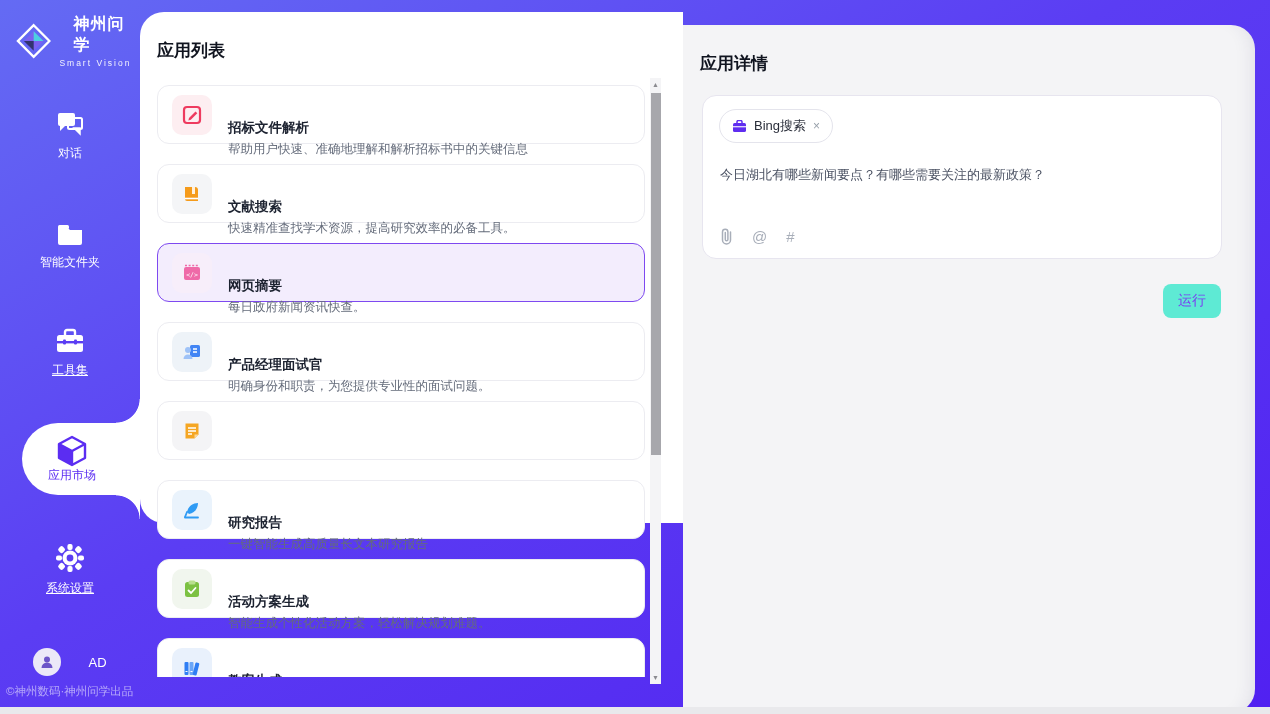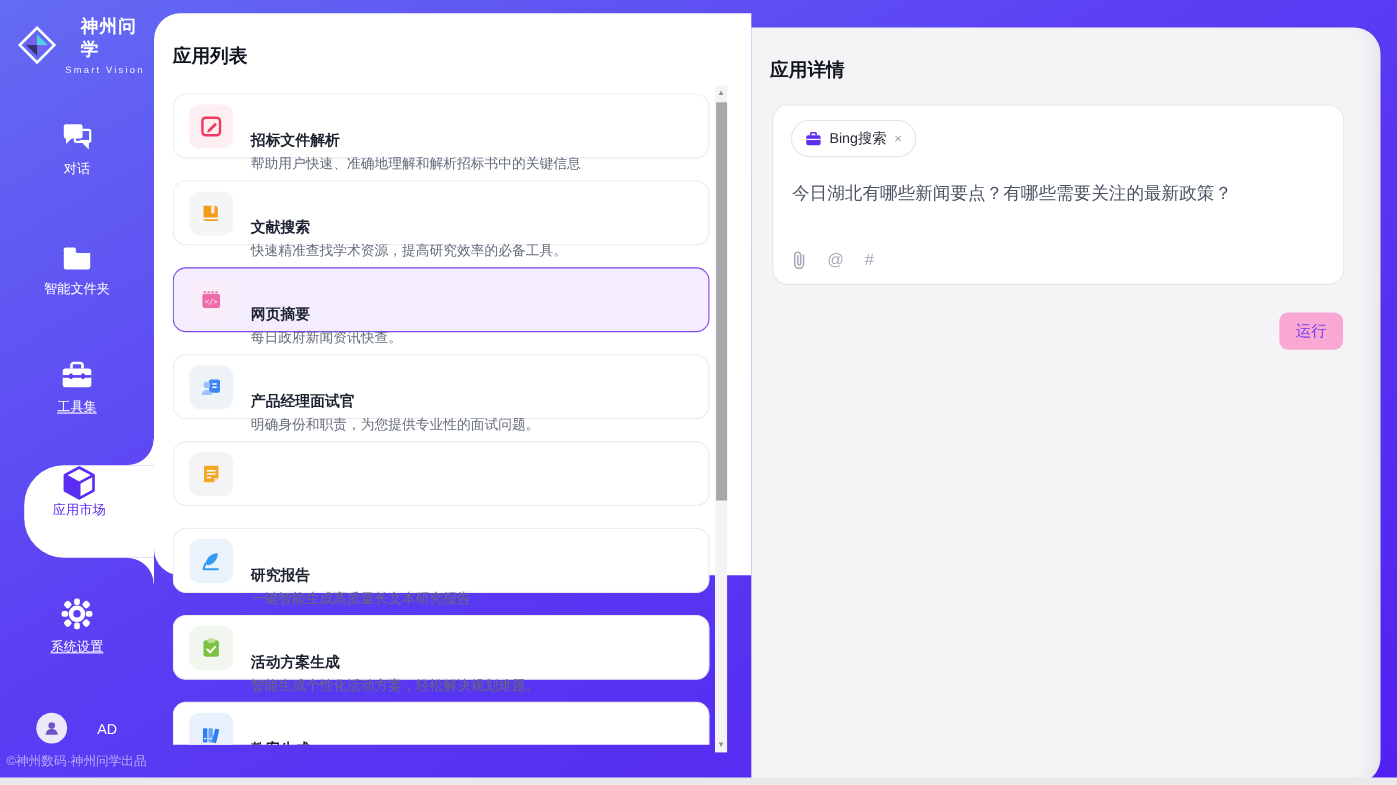--- a/index.html
+++ b/index.html
@@ -9,23 +9,23 @@
 
   
   .sidebar { position:absolute; left:0; top:0; width:140px; height:707px; color:#fff; }
   .logo { position:absolute; left:16px; top:14px; display:flex; align-items:center; gap:8px; }
   .logo-name { font-size:16px; font-weight:bold; letter-spacing:1px;margin-left:14px; }
   .logo-sub { font-size:8.5px; letter-spacing:2px; opacity:.92; margin-top:2px; }
   .nav-item { position:absolute; left:0; width:140px; text-align:center; cursor:pointer; }
   .nav-item .nav-icon { display:block; margin:0 auto 7px; }
   .nav-label { font-size:12px; color:#fff; }
   .nav-label.u { text-decoration:underline; }
-  .nav-bubble { position:absolute; left:22px; top:423px; width:118px; height:84px; background:#fff;
+  .nav-bubble { position:absolute; left:22px; top:423px; width:118px; height:72px; background:#fff;
                 border-radius:36px 0 0 36px; display:flex; flex-direction:column; align-items:center;
-                justify-content:flex-start; padding-right:18px; cursor:pointer; }
+                justify-content:center; padding-right:18px; cursor:pointer; }
   .nav-bubble::before { content:''; position:absolute; right:0; top:-24px; width:24px; height:24px;
                 background:radial-gradient(circle 24px at 0 0, rgba(0,0,0,0) 23.2px, #fff 24px); }
   .nav-bubble::after { content:''; position:absolute; right:0; bottom:-24px; width:24px; height:24px;
                 background:radial-gradient(circle 24px at 0 100%, rgba(0,0,0,0) 23.2px, #fff 24px); }
   .nav-bubble .nav-label { color:#5b2df2; }
   .user-row { position:absolute; left:0; top:648px; width:140px; display:flex; align-items:center; justify-content:center; gap:27px; }
   .avatar { width:28px; height:28px; border-radius:50%; background:#ece8f8; display:flex; align-items:center; justify-content:center; }
   .user-name { font-size:13px; color:#fff; }
   .side-footer { position:absolute; left:6px; top:684px; font-size:11.5px; color:rgba(255,255,255,.55); white-space:nowrap; }
 
@@ -53,24 +53,24 @@
 
   
   .panel-detail { position:absolute; left:683px; top:25px; width:572px; height:688px; background:#f4f4f6;
                   border-radius:0 24px 24px 0; box-shadow:inset -16px 0 20px -16px rgba(40,30,90,.12); }
   .detail-card { position:absolute; left:19px; top:70px; width:520px; height:164px; background:#fff;
                  border:1px solid #e7e5ef; border-radius:14px; }
   .tool-chip { position:absolute; left:16px; top:13px; display:inline-flex; align-items:center; gap:7px;
                border:1px solid #e4e4ec; border-radius:17px; padding:7px 12px; background:#fff; cursor:pointer; }
   .chip-label { font-size:13px; color:#2a2e3a; }
   .chip-close { font-size:12px; color:#98a0aa; cursor:pointer; line-height:1; }
-  .query-text { position:absolute; left:17px; top:70px; width:480px; font-size:16px; color:#4b5263; }
+  .query-text { position:absolute; left:17px; top:70px; width:480px; font-size:13px; color:#4b5263; }
   .attach-row { position:absolute; left:17px; bottom:13px; display:flex; align-items:center; gap:19px; color:#a8aeb9; }
   .attach-row .at-glyph { font-size:15px; cursor:pointer; }
-  .run-btn { position:absolute; right:34px; top:259px; background:#f9a8d4; color:#7a3ff2; font-size:14px;
+  .run-btn { position:absolute; right:34px; top:259px; background:#5eead4; color:#7a3ff2; font-size:14px;
              border:none; border-radius:8px; padding:8px 15px; cursor:pointer; }
   .bottom-strip { position:absolute; left:0; top:707px; width:1270px; height:7px; background:#e9e9ec; }
 </style>
 </head>
 <body>
 
 <div class="frame">
 
   <div class="sidebar">
     <div class="logo">

